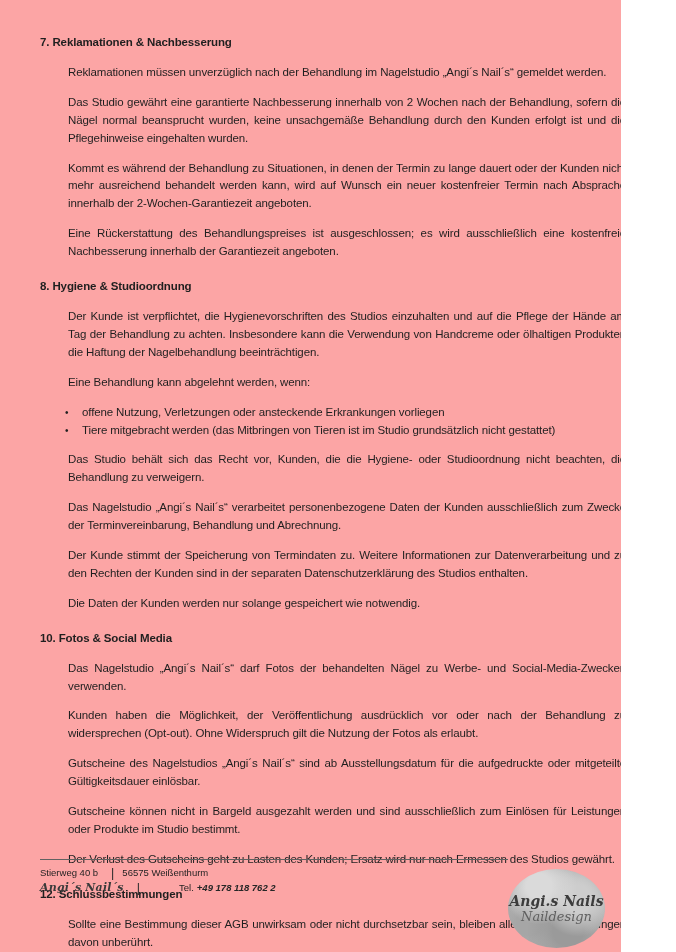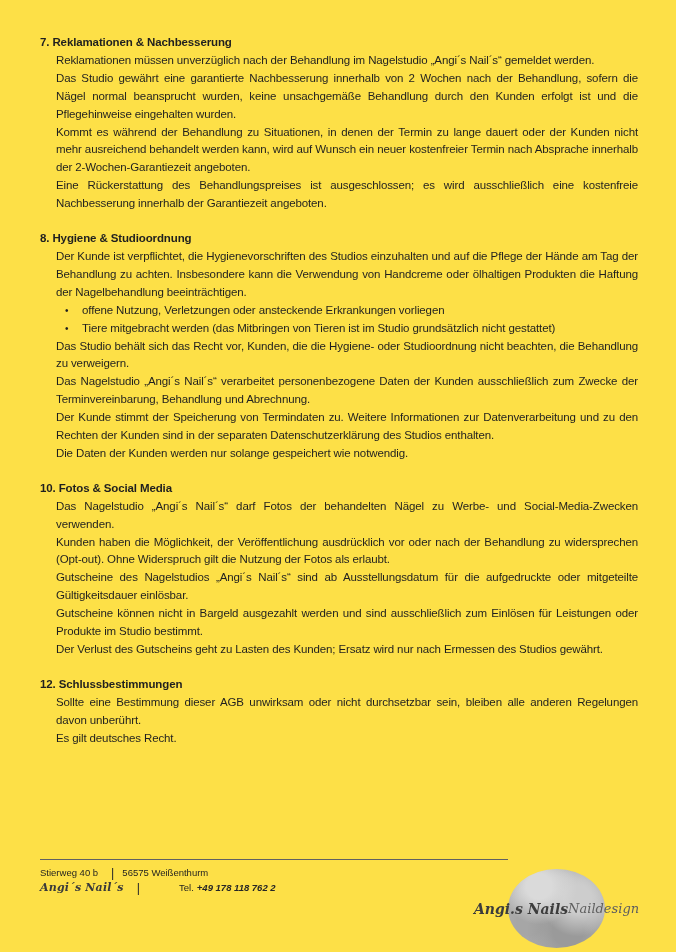--- a/index.html
+++ b/index.html
@@ -1,29 +1,29 @@
 <!DOCTYPE html>
 <html><head>
 <meta charset="utf-8">
 <style>
   html, body { margin:0; padding:0; background:#ffffff; }
   .page {
-    position:relative; width:676px; height:952px; background:#fde047;
+    position:relative; width:621px; height:952px; background:#fca5a5;
     font-family:"Liberation Sans", sans-serif; color:#1f1f1f; overflow:hidden;
   }
   .content {
     position:absolute; left:40px; top:34px; width:598px;
     font-size:11.5px; line-height:17.9px; letter-spacing:-0.12px;
   }
   .section { margin:0; }
   .section-heading {
     font-size:11.5px; font-weight:bold; margin:17px 0 0 0; line-height:17.9px;
   }
   .section:first-child .section-heading { margin-top:0; }
-  .para { margin:0; text-align:justify;padding-left:16px; }
+  .para { margin:12px; text-align:justify;padding-left:16px; }
   .bullet-list { margin:0; }
   .bullet-row { display:flex; padding-left:25px; }
   .bullet-dot { flex:none; width:17px; font-size:10px; }
   .bullet-text { flex:1; text-align:left; }
 
   .footer-divider {
     position:absolute; left:40px; top:859px; width:468px; height:0;
     border-top:1.3px solid #616161;
   }
   .footer-row { position:absolute; left:40px; display:flex; align-items:center; font-size:9.5px; line-height:12px; }
@@ -39,21 +39,21 @@
 
   .studio-logo {
     position:absolute; left:508px; top:869px; width:97px; height:79px;
     border-radius:50%;
     background:
       radial-gradient(circle at 32% 22%, #dadada 0 14%, rgba(218,218,218,0) 42%),
       radial-gradient(circle at 72% 38%, #cdcdcd 0 16%, rgba(205,205,205,0) 44%),
       radial-gradient(circle at 62% 78%, #9a9a9a 0 18%, rgba(154,154,154,0) 48%),
       radial-gradient(circle at 22% 68%, #a6a6a6 0 14%, rgba(166,166,166,0) 40%),
       radial-gradient(ellipse at 50% 50%, #c0c0c0 55%, #939393 100%);
-    display:flex; flex-direction:row; align-items:center; justify-content:center;
+    display:flex; flex-direction:column; align-items:center; justify-content:center;
   }
   .logo-name {
     font-family:"DejaVu Serif", serif; font-style:italic; font-weight:bold;
     font-size:14px; color:#3c3c3c; white-space:nowrap; transform:scaleY(1.05);
   }
   .logo-subtitle {
     font-family:"DejaVu Serif", serif; font-style:italic;
     font-size:13px; color:#5f5f5f; margin-top:0px;
   }
 </style>
@@ -66,20 +66,21 @@
       <section class="section">
         <div class="section-heading">7. Reklamationen &amp; Nachbesserung</div>
         <p class="para">Reklamationen müssen unverzüglich nach der Behandlung im Nagelstudio „Angi´s Nail´s“ gemeldet werden.</p>
         <p class="para">Das Studio gewährt eine garantierte Nachbesserung innerhalb von 2 Wochen nach der Behandlung, sofern die Nägel normal beansprucht wurden, keine unsachgemäße Behandlung durch den Kunden erfolgt ist und die Pflegehinweise eingehalten wurden.</p>
         <p class="para">Kommt es während der Behandlung zu Situationen, in denen der Termin zu lange dauert oder der Kunden nicht mehr ausreichend behandelt werden kann, wird auf Wunsch ein neuer kostenfreier Termin nach Absprache innerhalb der 2-Wochen-Garantiezeit angeboten.</p>
         <p class="para">Eine Rückerstattung des Behandlungspreises ist ausgeschlossen; es wird ausschließlich eine kostenfreie Nachbesserung innerhalb der Garantiezeit angeboten.</p>
       </section>
       <section class="section">
         <div class="section-heading">8. Hygiene &amp; Studioordnung</div>
         <p class="para">Der Kunde ist verpflichtet, die Hygienevorschriften des Studios einzuhalten und auf die Pflege der Hände am Tag der Behandlung zu achten. Insbesondere kann die Verwendung von Handcreme oder ölhaltigen Produkten die Haftung der Nagelbehandlung beeinträchtigen.</p>
+        <p class="para">Eine Behandlung kann abgelehnt werden, wenn:</p>
         <div class="bullet-list">
           <div class="bullet-row">
             <span class="bullet-dot">•</span>
             <span class="bullet-text">offene Nutzung, Verletzungen oder ansteckende Erkrankungen vorliegen</span>
           </div>
           <div class="bullet-row">
             <span class="bullet-dot">•</span>
             <span class="bullet-text">Tiere mitgebracht werden (das Mitbringen von Tieren ist im Studio grundsätzlich nicht gestattet)</span>
           </div>
         </div>

